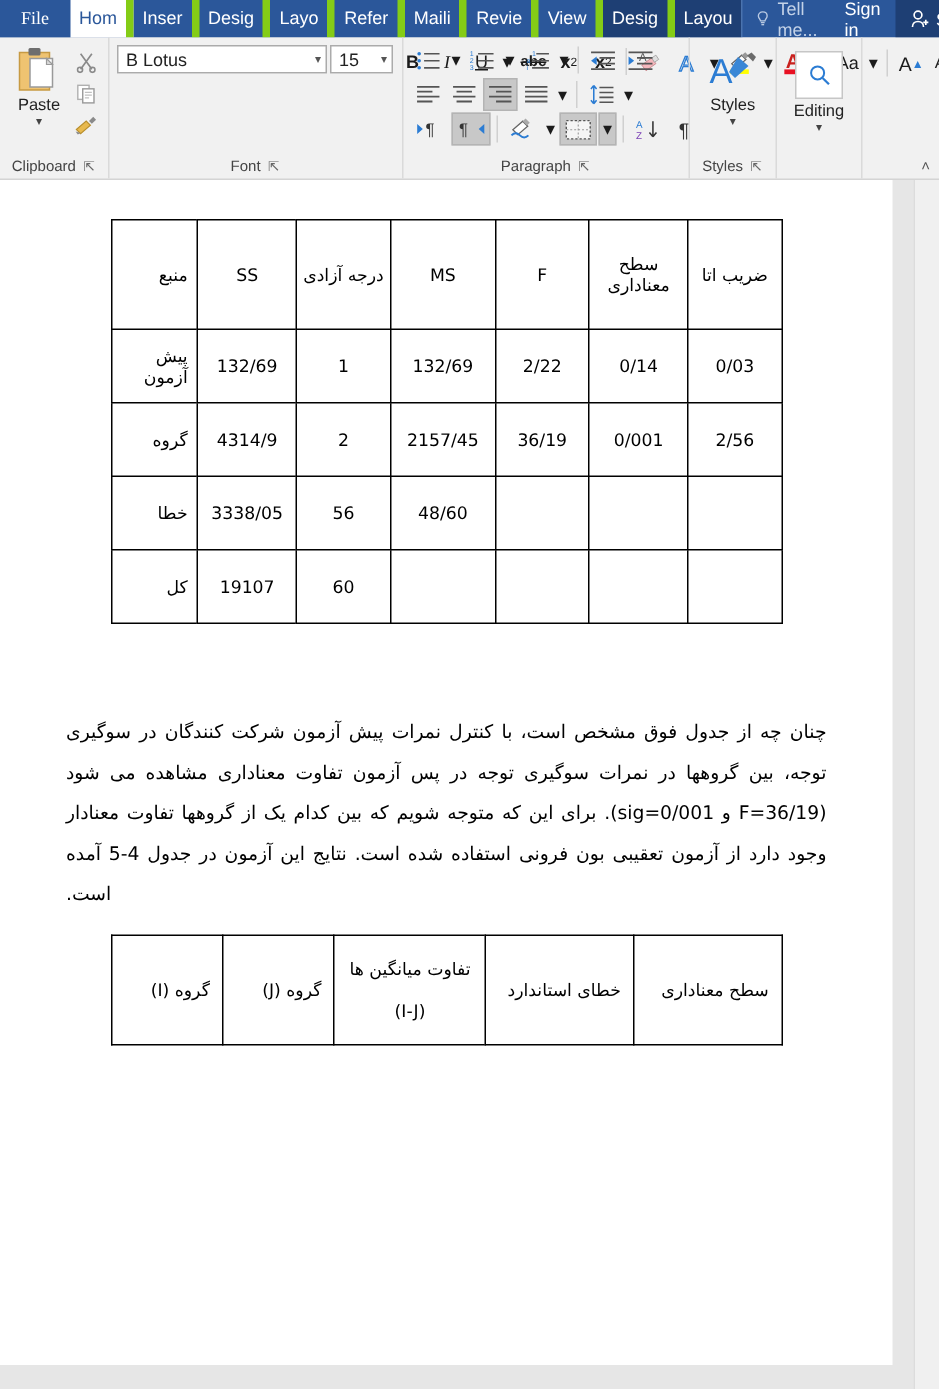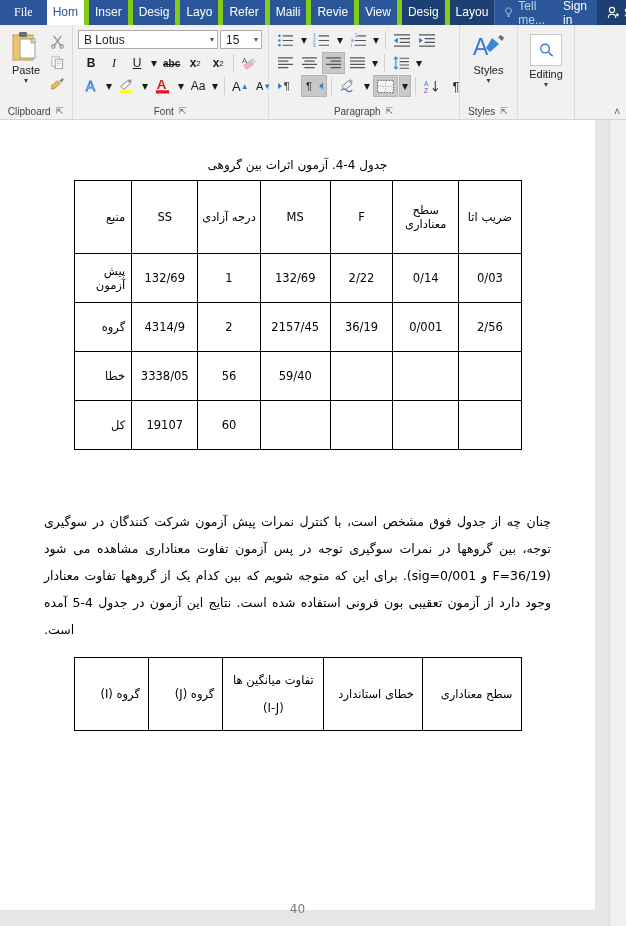--- a/index.html
+++ b/index.html
@@ -233,21 +233,21 @@
         </span>
       </div>
     </div>
     <div class="glabel">
       <span>Clipboard</span>
       <span class="dialauncher">⇱</span>
     </div>
   </div>
 
   <div class="rgroup" style="width:195px;">
-    <div class="gbody" style="flex-direction:column;padding-top:5px;">
+    <div class="gbody" style="flex-direction:row;padding-top:5px;">
       <div class="fontrow1">
         <div class="fontbox">
           <span>B Lotus</span>
           <span class="dd">▾</span>
         </div>
         <div class="sizebox">
           <span>15</span>
           <span class="dd">▾</span>
         </div>
       </div>
@@ -475,21 +475,20 @@
   <span class="ribbon-collapse">˄</span>
 </div>
 
 <div class="docarea">
   <div class="gaparea"></div>
 
   <div class="page">
     <div class="pagecontent">
 
 
-      <div class="caption">جدول 4-4. آزمون اثرات بین گروهی</div>
 
       <table class="doc t1">
         <tbody>
             <tr>
           <td class="hd" style="width:14%">ضریب اتا</td>
           <td class="hd" style="width:15%">سطح معناداری</td>
           <td class="hd" style="width:14%">F</td>
           <td class="hd" style="width:16%">MS</td>
           <td class="hd" style="width:14%">درجه آزادی</td>
           <td class="hd" style="width:15%">SS</td>
@@ -510,21 +509,21 @@
           <td class="dr">36/19</td>
           <td class="dr">2157/45</td>
           <td class="dr">2</td>
           <td class="dr">4314/9</td>
           <td class="dr src">گروه</td>
         </tr>
         <tr>
           <td class="dr"></td>
           <td class="dr"></td>
           <td class="dr"></td>
-          <td class="dr">59/40</td>
+          <td class="dr">48/60</td>
           <td class="dr">56</td>
           <td class="dr">3338/05</td>
           <td class="dr src">خطا</td>
         </tr>
         <tr>
           <td class="dr"></td>
           <td class="dr"></td>
           <td class="dr"></td>
           <td class="dr"></td>
           <td class="dr">60</td>
@@ -548,17 +547,16 @@
             <div>تفاوت میانگین ها</div>
             <div style="margin-top:14px;">(I-J)</div>
           </td>
           <td class="lbl" style="width:16%">گروه (J)</td>
           <td class="lbl" style="width:16%">گروه (I)</td>
         </tr>
       </tbody>
         </table>
 
     </div>
-    <div class="pagenum">40</div>
   </div>
 
   <div class="vscroll"></div>
 </div>
 
 </body></html>

